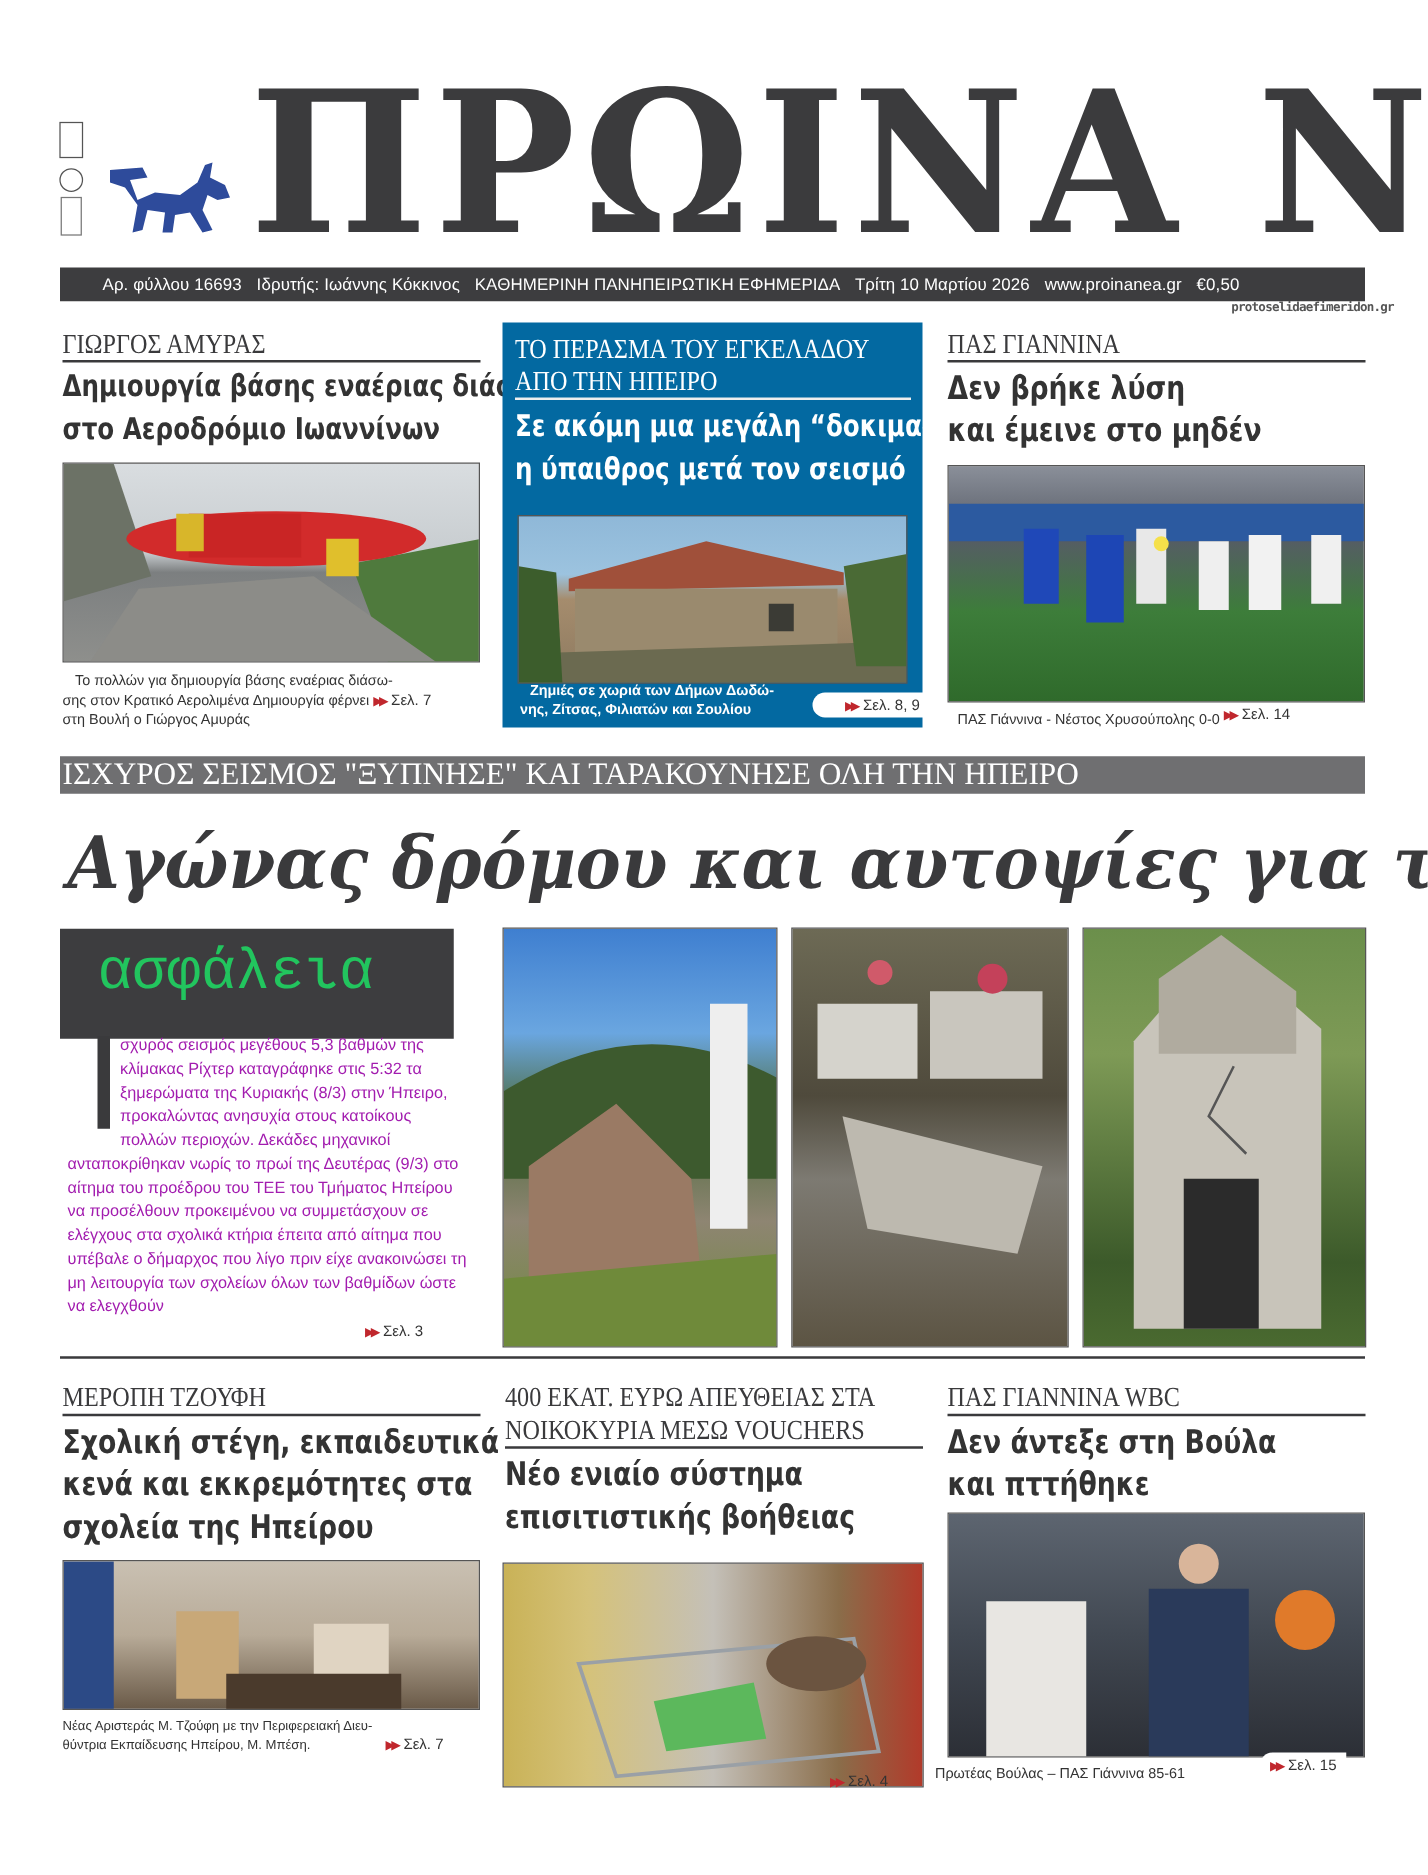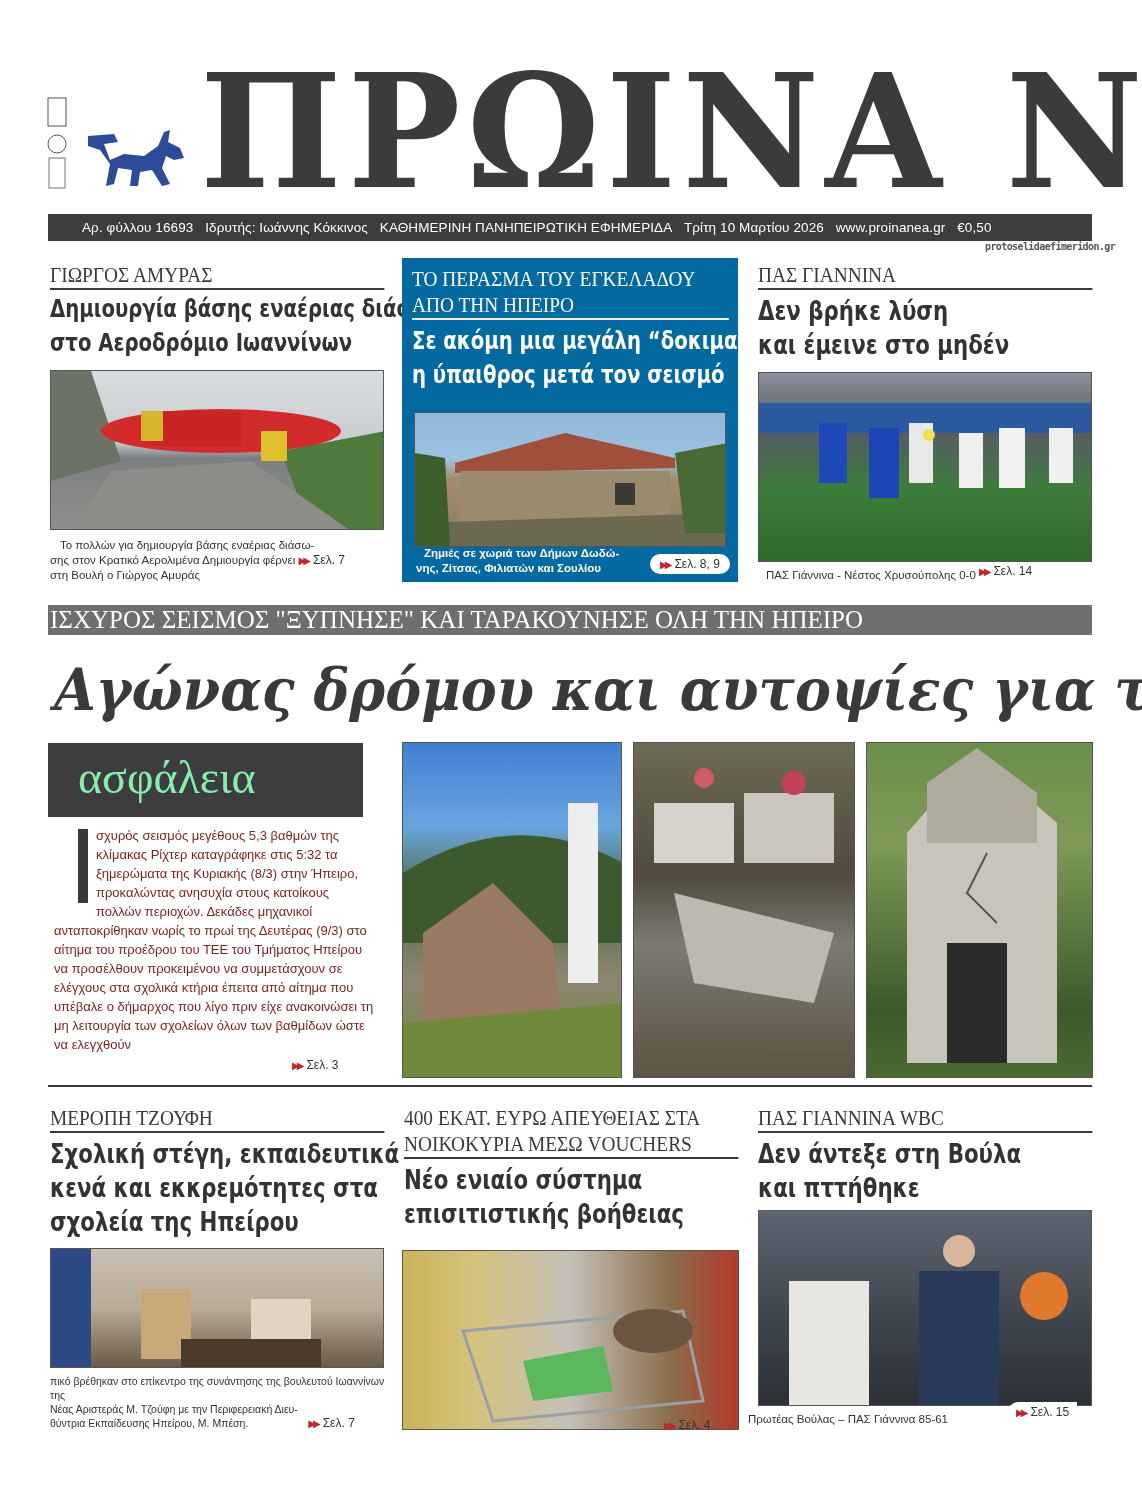--- a/index.html
+++ b/index.html
@@ -15,22 +15,22 @@
 .headline{font-family:"DejaVu Sans",sans-serif;font-weight:bold;font-size:24px;line-height:34px;color:#333;transform:scaleX(.82);transform-origin:left;white-space:nowrap}
 .photo{border:1px solid #555;overflow:hidden}
 .caption{font-size:11.5px;line-height:15px;color:#333}
 .sel{font-size:12px;color:#333;white-space:nowrap}
 .sel .arr{color:#c0272d;font-size:10px;letter-spacing:-3px;margin-right:5px}
 .greybox{left:402px;top:258px;width:336px;height:324px;background:#0369a1}
 .greybox .kicker{color:#fff;border-bottom:2px solid #eee}
 .greybox .headline{color:#fff}
 .banner{left:48px;top:605px;width:1044px;height:30px;background:#6f6f71;color:#fff;font-family:"Liberation Serif",serif;font-size:25px;line-height:30px;padding-left:2px;white-space:nowrap;transform-origin:left}
 .main-headline{left:54px;top:650px;font-family:"DejaVu Serif",serif;font-weight:bold;font-style:italic;font-size:58px;line-height:80px;color:#3a3a3c;white-space:nowrap;transform:scaleX(.93);transform-origin:left}
-.asfaleia{left:48px;top:743px;width:315px;height:74px;background:#3d3d3f;color:#86efac;font-family:Liberation Serif, serif;font-size:46px;line-height:70px;padding-left:30px}
-.bodytext{left:54px;top:826px;width:320px;font-size:13px;line-height:19px;color:#7f1d1d;text-align:left}
+.asfaleia{left:48px;top:743px;width:315px;height:88px;background:#3d3d3f;color:#22c55e;font-family:Liberation Mono, monospace;font-size:46px;line-height:70px;padding-left:30px}
+.bodytext{left:54px;top:826px;width:320px;font-size:13px;line-height:19px;color:#a21caf;text-align:left}
 .dropcap{float:left;width:10px;height:74px;background:#3a3a3c;margin:3px 8px 0 24px}
 .rule{background:#3a3a3c}
 </style>
 </head>
 <body>
 
 <div class="abs logo-strip">
   <svg width="22" height="95" viewBox="0 0 22 95">
       <rect x="2" y="2" width="18" height="28" fill="none" stroke="#555"></rect>
       <circle cx="11" cy="48" r="9" fill="none" stroke="#555"></circle>
@@ -90,21 +90,21 @@
         <rect x="200" y="70" width="20" height="22" fill="#3b3b35"></rect>
         <path d="M0 110 L312 100 L312 135 L0 135 Z" fill="#6b6a50"></path>
         <path d="M0 40 L30 45 L35 135 L0 135Z" fill="#3c5d2c"></path>
         <path d="M260 40 L312 30 L312 120 L270 120Z" fill="#4a6a35"></path>
       </svg>
   </div>
   <div class="abs caption" style="left:14px;top:288px;color:#fff;font-weight:bold;font-size:11.5px;line-height:15px">
     <div style="padding-left:8px">Ζημιές σε χωριά των Δήμων Δωδώ-</div>
     <div>νης, Ζίτσας, Φιλιατών και Σουλίου</div>
   </div>
-  <div class="abs sel" style="left:248px;top:296px;background:#fff;border-radius:10px;padding:3px 10px"><span class="arr">▶▶</span><span>Σελ. 8, 9</span></div>
+  <div class="abs sel" style="left:248px;top:296px;background:#fff;border-radius:10px;padding:3px 26px"><span class="arr">▶▶</span><span>Σελ. 8, 9</span></div>
 </div>
 
 <div class="abs" style="left:758px;top:262px;width:335px">
   <div class="kicker" style="width:380px">ΠΑΣ ΓΙΑΝΝΙΝΑ</div>
   <div class="headline" style="margin-top:4px;font-size:26px">Δεν βρήκε λύση</div>
   <div class="headline" style="font-size:26px">και έμεινε στο μηδέν</div>
 </div>
 <div class="abs photo" style="left:758px;top:372px;width:334px;height:190px;background:linear-gradient(180deg,#8a8f99 0%,#565b66 30%,#3d7d3a 62%,#2f6a2b 100%)">
   <svg width="334" height="190" viewBox="0 0 334 190">
       <rect x="0" y="30" width="334" height="30" fill="#2c5aa0"></rect>
@@ -167,21 +167,20 @@
 </div>
 <div class="abs photo" style="left:50px;top:1248px;width:334px;height:120px;background:linear-gradient(180deg,#c9c0b2 0%,#b8ab98 50%,#6a5a48 100%)">
   <svg width="334" height="120" viewBox="0 0 334 120">
       <rect x="0" y="0" width="40" height="120" fill="#2c4a86"></rect>
       <rect x="90" y="40" width="50" height="70" fill="#c8a878"></rect>
       <rect x="200" y="50" width="60" height="60" fill="#e0d4c2"></rect>
       <rect x="130" y="90" width="140" height="30" fill="#4a3a2c"></rect>
     </svg>
 </div>
 <div class="abs caption" style="left:50px;top:1374px;width:345px;font-size:10.5px;line-height:14px">
-  <div>πικό βρέθηκαν στο επίκεντρο της συνάντησης της βουλευτού Ιωαννίνων της</div>
   <div>Νέας Αριστεράς Μ. Τζούφη με την Περιφερειακή Διευ-</div>
   <div><span>θύντρια Εκπαίδευσης Ηπείρου, Μ. Μπέση.</span><span class="sel" style="margin-left:60px;font-size:12px"><span class="arr">▶▶</span><span>Σελ. 7</span></span></div>
 </div>
 
 <div class="abs" style="left:404px;top:1105px;width:335px">
   <div class="kicker" style="border:none;width:380px">400 ΕΚΑΤ. ΕΥΡΩ ΑΠΕΥΘΕΙΑΣ ΣΤΑ</div>
   <div class="kicker" style="width:380px">ΝΟΙΚΟΚΥΡΙΑ ΜΕΣΩ VOUCHERS</div>
   <div class="headline" style="margin-top:4px;font-size:26px">Νέο ενιαίο σύστημα</div>
   <div class="headline" style="font-size:26px">επισιτιστικής βοήθειας</div>
 </div>

